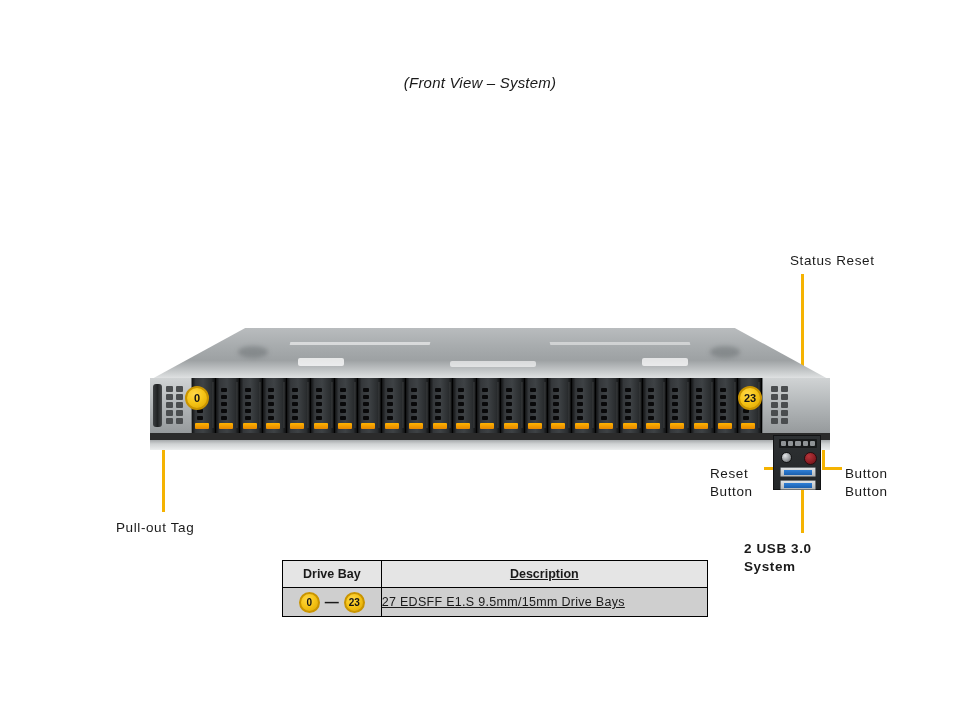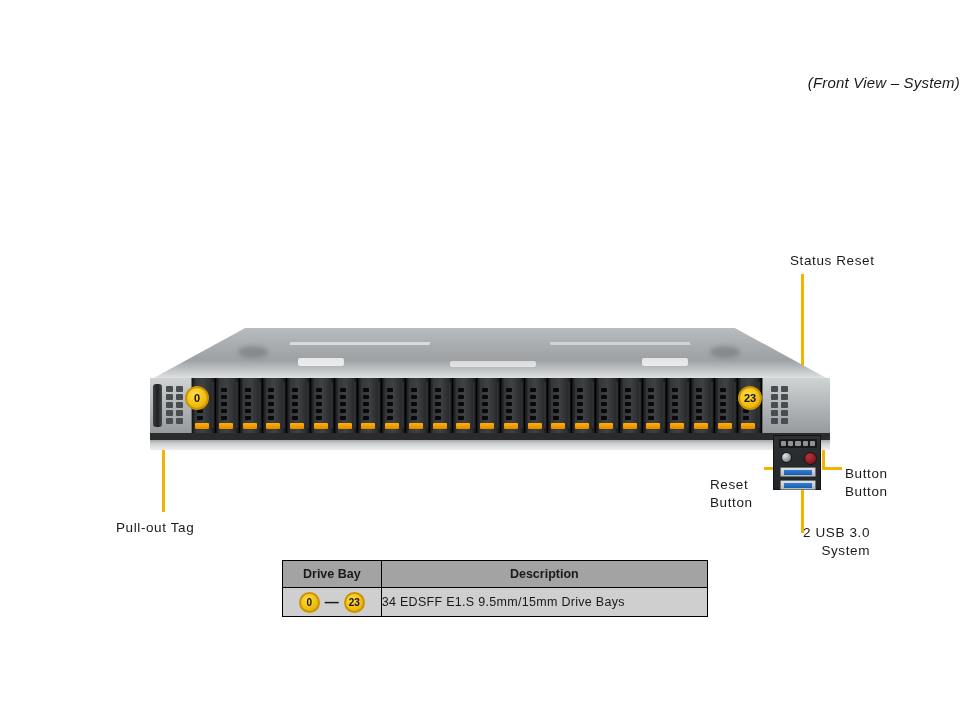--- a/index.html
+++ b/index.html
@@ -15,46 +15,46 @@
     color: #1a1a1a;
     overflow: hidden;
   }
 
   
   #view-title {
     position: absolute;
     left: 0;
     top: 74px;
     width: 960px;
-    text-align: right;
+    text-align: center;
     font-style: italic;
     font-size: 15px;
     color: #1a1a1a;
     letter-spacing: 0.2px;
   }
 
   
   .callout {
     position: absolute;
     font-size: 13.5px;
     color: #1a1a1a;
     letter-spacing: 0.6px;
     line-height: 18px;
     white-space: nowrap;
   }
   #label-status-leds { left: 790px; top: 252px; }
   #label-pullout-tag { left: 116px; top: 519px; text-align: right; }
   #label-reset-button {
-    left: 710px; top: 465px; text-align: left; white-space: normal; width: 70px; margin-top: 11px;
+    left: 710px; top: 465px; text-align: left; white-space: normal; width: 70px;
   }
   #label-power-button {
     left: 845px; top: 465px; text-align: left; white-space: normal; width: 80px;
   }
   #label-usb-ports {
-    left: 744px; top: 524px; width: 126px; text-align: right; white-space: normal;
+    left: 744px; top: 540px; width: 126px; text-align: left; white-space: normal; font-weight: bold;
   }
 
   
   .leader-v {
     position: absolute;
     width: 3px;
     background: #f5b301;
   }
   .leader-h {
     position: absolute;
@@ -340,32 +340,32 @@
     border-collapse: collapse;
     font-size: 12.5px;
   }
   #legend-table th,
   #legend-table td {
     border: 1.5px solid #000;
     padding: 0;
     vertical-align: middle;
   }
   #legend-table thead th {
-    background: #a3a3a3;
+    background: #e5e5e5;
     font-weight: bold;
     height: 26px;
     text-align: center;
     font-size: 12.5px;
   }
   #legend-table tbody td {
     background: #cfcfcf;
     height: 28px;
   }
   .col-bay   { width: 98px; }
-  .col-desc  { width: 328px; }
+  .col-desc  { width: 328px; text-decoration: underline; }
   #legend-desc-cell {
     text-align: left;
     padding-left: 10px;
     letter-spacing: 0.3px;
   }
   #legend-range {
     display: flex;
     align-items: center;
     justify-content: center;
     gap: 5px;
@@ -777,16 +777,16 @@
   </thead>
   <tbody>
     <tr>
       <td class="col-bay">
         <div id="legend-range">
           <span class="legend-badge">0</span>
           <span id="legend-dash">—</span>
           <span class="legend-badge">23</span>
         </div>
       </td>
-      <td class="col-desc" id="legend-desc-cell">34 EDSFF E1.S 9.5mm/15mm Drive  Bays</td>
+      <td class="col-desc" id="legend-desc-cell">27 EDSFF E1.S 9.5mm/15mm Drive  Bays</td>
     </tr>
   </tbody>
 </table>
 
 </body></html>

